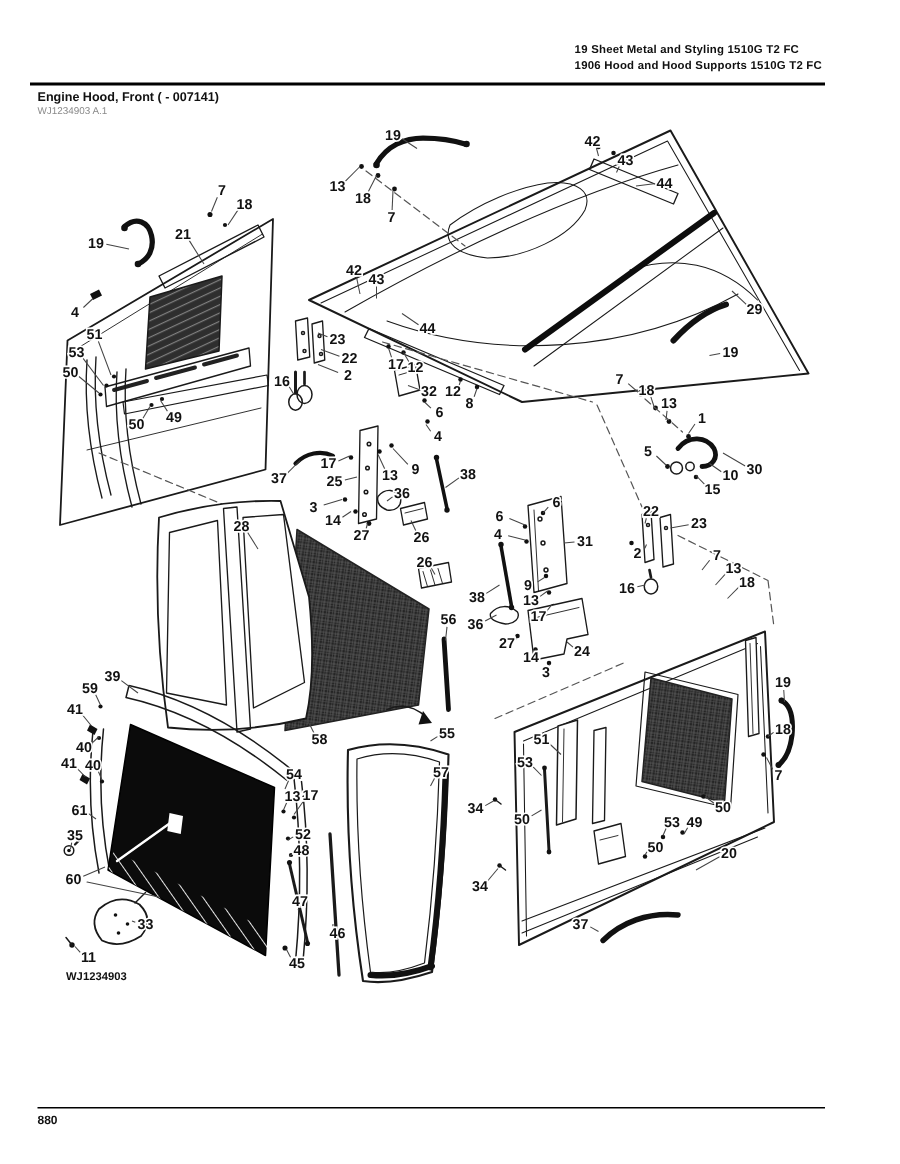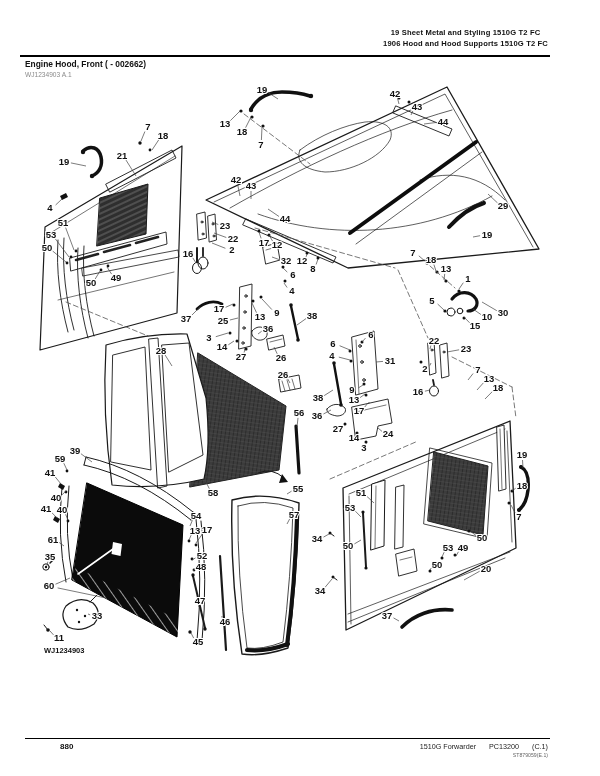--- a/index.html
+++ b/index.html
@@ -1,42 +1,42 @@
 <!DOCTYPE html>
 <html><head>
 <meta charset="utf-8">
 <style>
   html,body{margin:0;padding:0;}
   body{width:600px;height:776px;background:#fff;font-family:"Liberation Sans",sans-serif;color:#111;position:relative;}
   .page{position:absolute;inset:0;background:#fff;overflow:hidden;}
-  .header{position:absolute;top:27px;right:52px;text-align:center;font-weight:bold;font-size:7.6px;line-height:11px;letter-spacing:.15px;}
+  .header{position:absolute;top:27px;right:52px;text-align:left;font-weight:bold;font-size:7.6px;line-height:11px;letter-spacing:.15px;}
   .header-rule{position:absolute;left:20px;top:55px;width:530px;height:1.7px;background:#000;}
   .title{position:absolute;left:25px;top:59px;font-weight:bold;font-size:8.4px;}
   .fig-ref{position:absolute;left:25px;top:70.5px;font-size:6.6px;color:#8a8a8a;}
   .footer-rule{position:absolute;left:25px;top:738px;width:525px;height:1.3px;background:#000;}
-  .footer-page{position:absolute;left:25px;top:742px;font-weight:bold;font-size:8px;margin-left:35px;}
+  .footer-page{position:absolute;left:25px;top:742px;font-weight:bold;font-size:8px;}
   .footer-right{position:absolute;right:52px;top:742px;text-align:right;font-size:7.2px;color:#222;}
   .footer-right .gap{display:inline-block;width:11px;}
   .footer-doc{font-size:5.2px;color:#666;margin-top:.5px;}
   svg.diagram{position:absolute;left:0;top:0;width:600px;height:776px;}
   .callout{font:bold 9.5px "Liberation Sans",sans-serif;fill:#111;text-anchor:middle;paint-order:stroke;stroke:#fff;stroke-width:2.2px;}
   .leader{stroke:#444;stroke-width:.7;}
   .figlabel{font:bold 7.5px "Liberation Sans",sans-serif;fill:#111;}
 </style>
 </head>
 <body>
 
 <div class="page">
 
   <div class="header">
     <div>19 Sheet Metal and Styling 1510G T2 FC</div>
     <div>1906 Hood and Hood Supports 1510G T2 FC</div>
   </div>
   <div class="header-rule"></div>
-  <div class="title">Engine Hood, Front ( - 002662)</div>
+  <div class="title">Engine Hood, Front ( - 007141)</div>
   <div class="fig-ref">WJ1234903 A.1</div>
 
   <svg class="diagram" viewBox="0 0 600 776">
     <defs>
       <pattern id="mesh" width="4" height="4" patternUnits="userSpaceOnUse" patternTransform="rotate(8)">
         <rect width="4" height="4" fill="#3a3a3a"></rect>
         <path d="M0,0H4M0,2H4" stroke="#101010" stroke-width="0.7"></path>
         <path d="M0,0V4M2,0V4" stroke="#6a6a6a" stroke-width="0.5"></path>
       </pattern>
       <pattern id="louver" width="5" height="5" patternUnits="userSpaceOnUse" patternTransform="rotate(-25)">
@@ -491,22 +491,14 @@
         <text x="437" y="568.3" class="callout">50</text>
         <line x1="479.7" y1="571.2" x2="464" y2="580" class="leader"></line>
         <text x="486" y="572.3" class="callout">20</text>
         <line x1="393.5" y1="617.9" x2="399" y2="621" class="leader"></line>
         <text x="387" y="619.3" class="callout">37</text>
       </g>
   </svg>
 
   <div class="footer-rule"></div>
   <div class="footer-page">880</div>
-  <div class="footer-right">
-    <div>
-      <span>1510G Forwarder</span><span class="gap"></span>
-      <span>PC13200</span><span class="gap"></span>
-      <span>(C.1)</span>
-    </div>
-    <div class="footer-doc">ST879059(E.1)</div>
-  </div>
 
 </div>
 
 </body></html>

